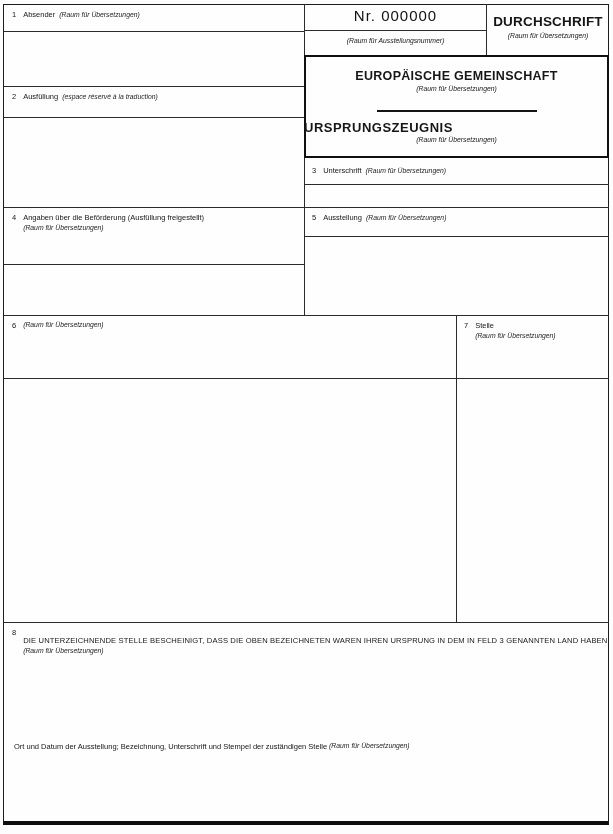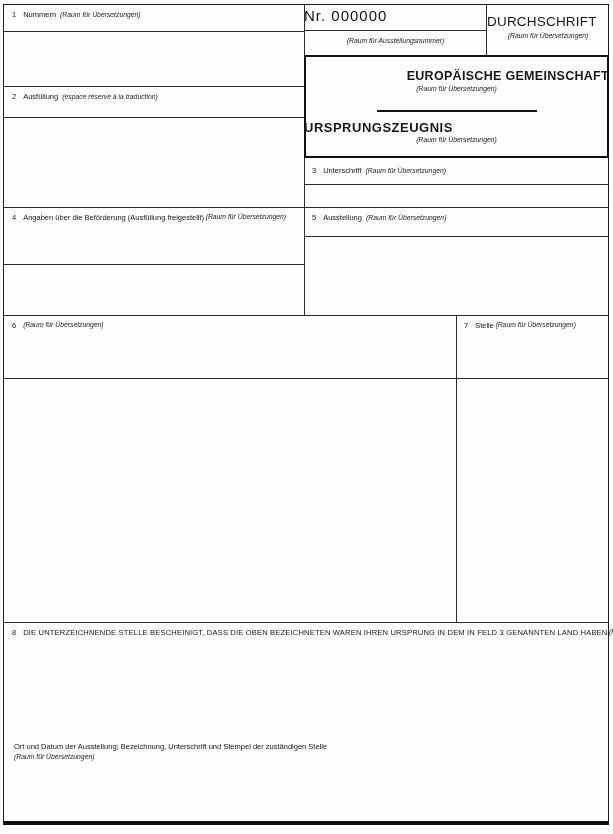--- a/index.html
+++ b/index.html
@@ -23,65 +23,65 @@
   .hl { position:absolute; height:1.3px; background:#2b2b2b; }
   .vl { position:absolute; width:1.3px;  background:#2b2b2b; }
   
   .title-box {
     position:absolute; left:304px; top:55px; width:305px; height:103px;
     border:2.5px solid #101010; background:#fefefe;
   }
   
   .lbl { position:absolute; display:flex; gap:7px; align-items:flex-start; }
   .num { font-size:7.5px; line-height:9px; }
-  .body { display:flex; flex-direction:row; gap:1.5px; }
+  .body { display:flex; flex-direction:column; gap:1.5px; }
   .t  { font-size:7.5px; line-height:9px; white-space:nowrap; }
   .nt { font-size:6.8px; line-height:8px; font-style:italic; color:#222; white-space:nowrap; }
   .inline-nt { margin-left:4px; }
   
   .serial {
-    position:absolute; left:304px; top:7px; width:183px; 
+    position:absolute; left:304px; top:7px; width:183px; text-align:center;
     font-size:15px; letter-spacing:1px; color:#111; white-space:nowrap;
   }
   .serial-note {
     position:absolute; left:304px; top:37px; width:183px; text-align:center;
     font-size:6.8px; font-style:italic; white-space:nowrap;
   }
   .copy {
-    position:absolute; left:487px; top:14px; width:122px; 
-    font-size:13.5px; font-weight:normal; letter-spacing:0.2px; white-space:nowrap;
+    position:absolute; left:487px; top:14px; width:122px; text-align:center;
+    font-size:13.5px; font-weight:bold; letter-spacing:0.2px; white-space:nowrap;
   }
   .copy-note {
     position:absolute; left:487px; top:32px; width:122px; text-align:center;
     font-size:6.8px; font-style:italic; white-space:nowrap;
   }
   
   .community {
-    position:absolute; left:304px; top:69px; width:305px; text-align:right;
+    position:absolute; left:304px; top:69px; width:305px; text-align:center;
     font-size:12.5px; font-weight:bold; letter-spacing:0.3px; white-space:nowrap;
   }
   .community-note {
     position:absolute; left:304px; top:85px; width:305px; text-align:center;
     font-size:6.8px; font-style:italic;
   }
   .title-divider {
     position:absolute; left:377px; top:110px; width:160px; height:1.6px; background:#141414;
   }
   .certificate {
     position:absolute; left:304px; top:120px; width:368px; 
     font-size:13px; font-weight:bold; letter-spacing:0.5px; white-space:nowrap;
   }
   .certificate-note {
     position:absolute; left:304px; top:136px; width:305px; text-align:center;
     font-size:6.8px; font-style:italic;
   }
   
-  .statement .t { font-size:7.6px; letter-spacing:0.15px; }
+  .statement .t { font-size:7.6px; letter-spacing:0.15px;margin-top:8px; }
   
-  .footer-lbl { position:absolute; left:14px; top:742px; display:flex; flex-direction:column; gap:2px; }
+  .footer-lbl { position:absolute; left:14px; top:742px; display:flex; flex-direction:row; gap:2px; }
 </style>
 </head>
 <body>
 
 <div class="page">
 
   <div class="sheet"></div>
 
   <div class="vl" style="left:304px; top:4px;  height:311px;"></div>
   <div class="vl" style="left:486px; top:4px;  height:51px;"></div>
@@ -109,21 +109,21 @@
   <div class="title-box"></div>
   <div class="community">EUROPÄISCHE GEMEINSCHAFT</div>
   <div class="community-note">(Raum für Übersetzungen)</div>
   <div class="title-divider"></div>
   <div class="certificate">URSPRUNGSZEUGNIS</div>
   <div class="certificate-note">(Raum für Übersetzungen)</div>
 
   <div class="lbl" style="left:12px; top:10px;">
     <span class="num">1</span>
     <span class="t">
-      <span>Nummern</span><span class="nt inline-nt">(Raum für Übersetzungen)</span>
+      <span>Absender</span><span class="nt inline-nt">(Raum für Übersetzungen)</span>
     </span>
   </div>
 
   <div class="lbl" style="left:12px; top:92px;">
     <span class="num">2</span>
     <span class="t">
       <span>Ausfüllung</span><span class="nt inline-nt">(espace réservé à la traduction)</span>
     </span>
   </div>
 

